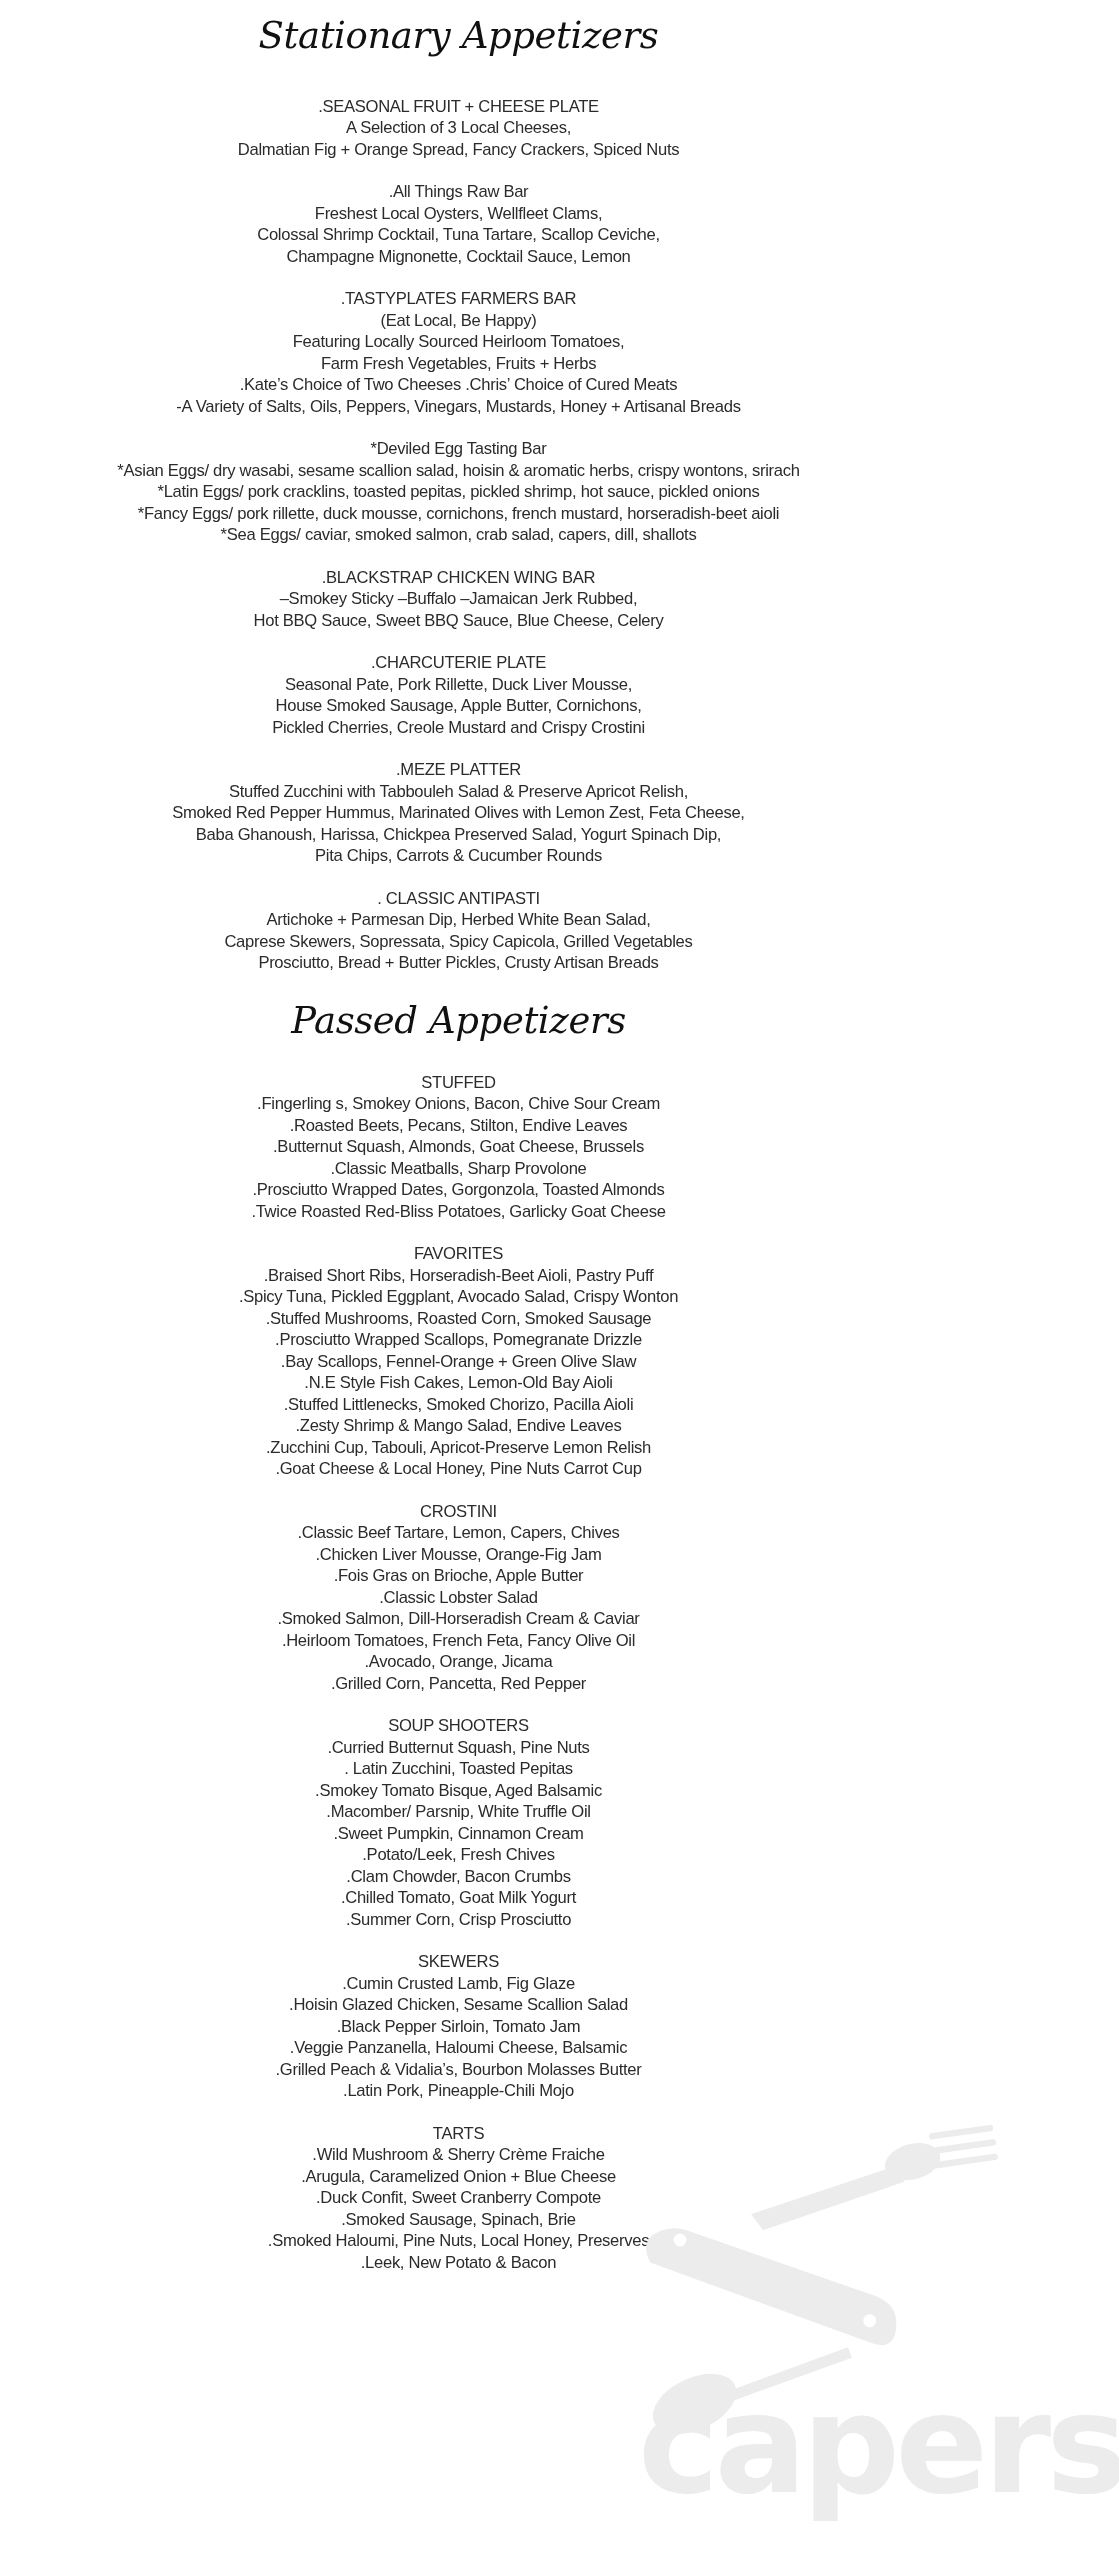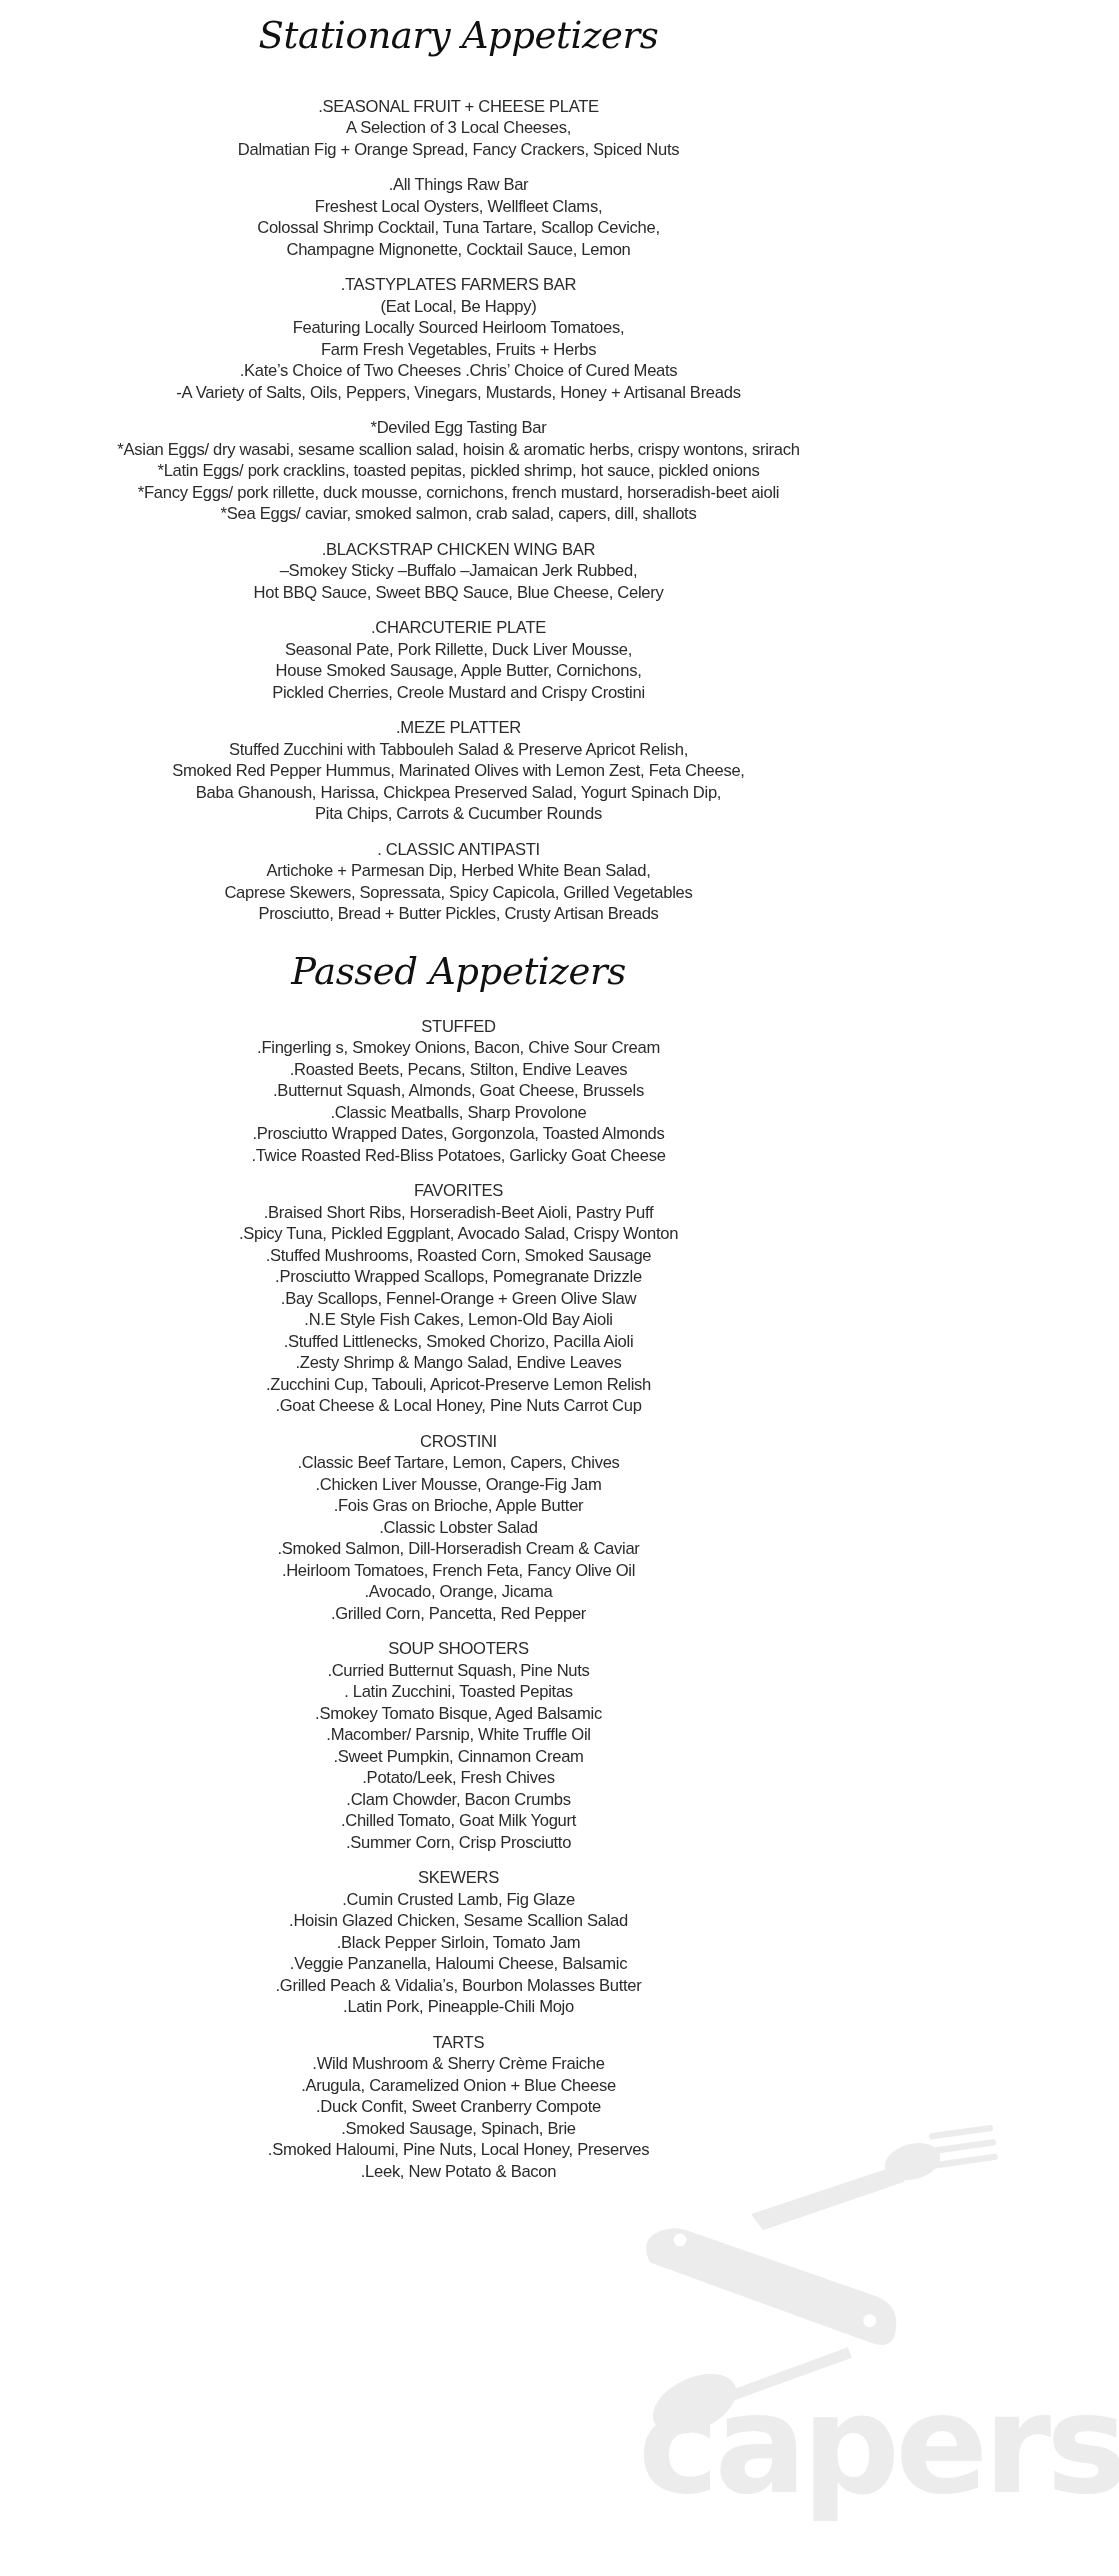--- a/index.html
+++ b/index.html
@@ -14,21 +14,21 @@
     font-style: italic;
     font-size: 37px;
     font-weight: normal;
     color:#111;
     height:61px; line-height:61px;
     letter-spacing:-0.4px;
     position:relative; left:-12px;
   }
   .title-1 { margin-top:4.8px; }
   .title-2 { margin-top:16px; margin-bottom:8px; }
-  .section { margin-top:14px; }
+  .section { margin-top:21px; }
   .section.first { margin-top:30px; }
   .line {
     font-size:16.6px; line-height:21.5px; height:21.5px;
     white-space:nowrap; letter-spacing:-0.3px;
     position:relative; left:-12px;
   }
   .heading { font-size:16.6px; }
   .watermark {
     position:absolute; left:630px; top:2117px; width:452px; height:388px;
     pointer-events:none;

